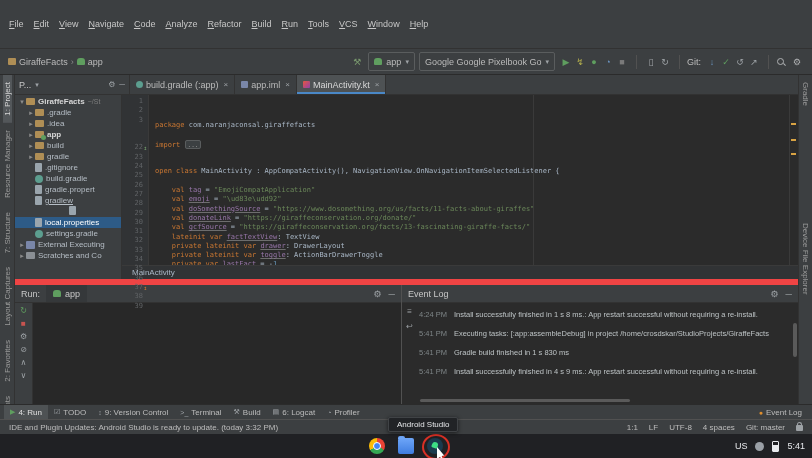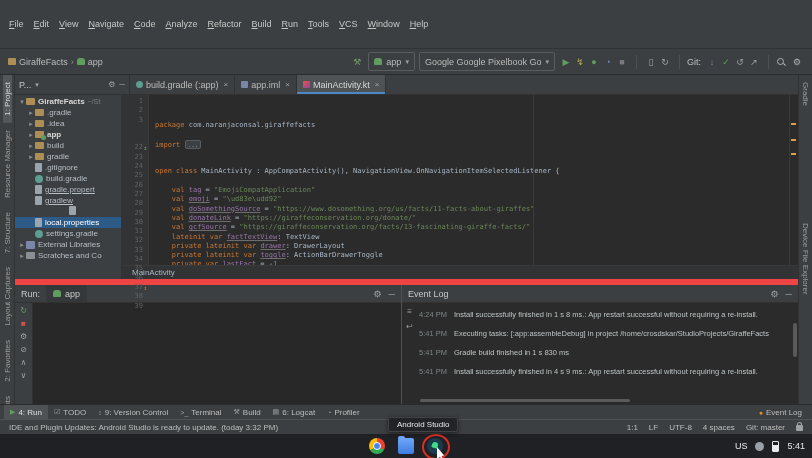--- a/index.html
+++ b/index.html
@@ -273,21 +273,21 @@
             <div class="trow" style="padding-left: 12px;">
               <span class="t-arrow"></span>
               <span class="ticon i-file"></span>
               <span>.gitignore</span>
             </div>
             <div class="trow" style="padding-left: 12px;">
               <span class="t-arrow"></span>
               <span class="ticon i-gradle"></span>
               <span>build.gradle</span>
             </div>
-            <div class="trow" style="padding-left: 12px; text-decoration: underline;">
+            <div class="trow" style="padding-left: 12px;">
               <span class="t-arrow"></span>
               <span class="ticon i-file"></span>
               <span>gradle.propert</span>
             </div>
             <div class="trow" style="padding-left: 12px; text-decoration: underline;">
               <span class="t-arrow"></span>
               <span class="ticon i-file"></span>
               <span>gradlew</span>
             </div>
             <div class="trow" style="padding-left: 12px; flex-direction: column;">
@@ -301,21 +301,21 @@
               <span>local.properties</span>
             </div>
             <div class="trow" style="padding-left: 12px;">
               <span class="t-arrow"></span>
               <span class="ticon i-gradle"></span>
               <span>settings.gradle</span>
             </div>
             <div class="trow" style="padding-left: 3px;">
               <span class="t-arrow">▸</span>
               <span class="ticon i-lib"></span>
-              <span>External Libraries</span>
+              <span>External Executing</span>
             </div>
             <div class="trow" style="padding-left: 3px;">
               <span class="t-arrow">▸</span>
               <span class="ticon i-scratch"></span>
               <span>Scratches and Co</span>
             </div>
           </div>
 
         <div class="editor-col">
           <div class="editor">

